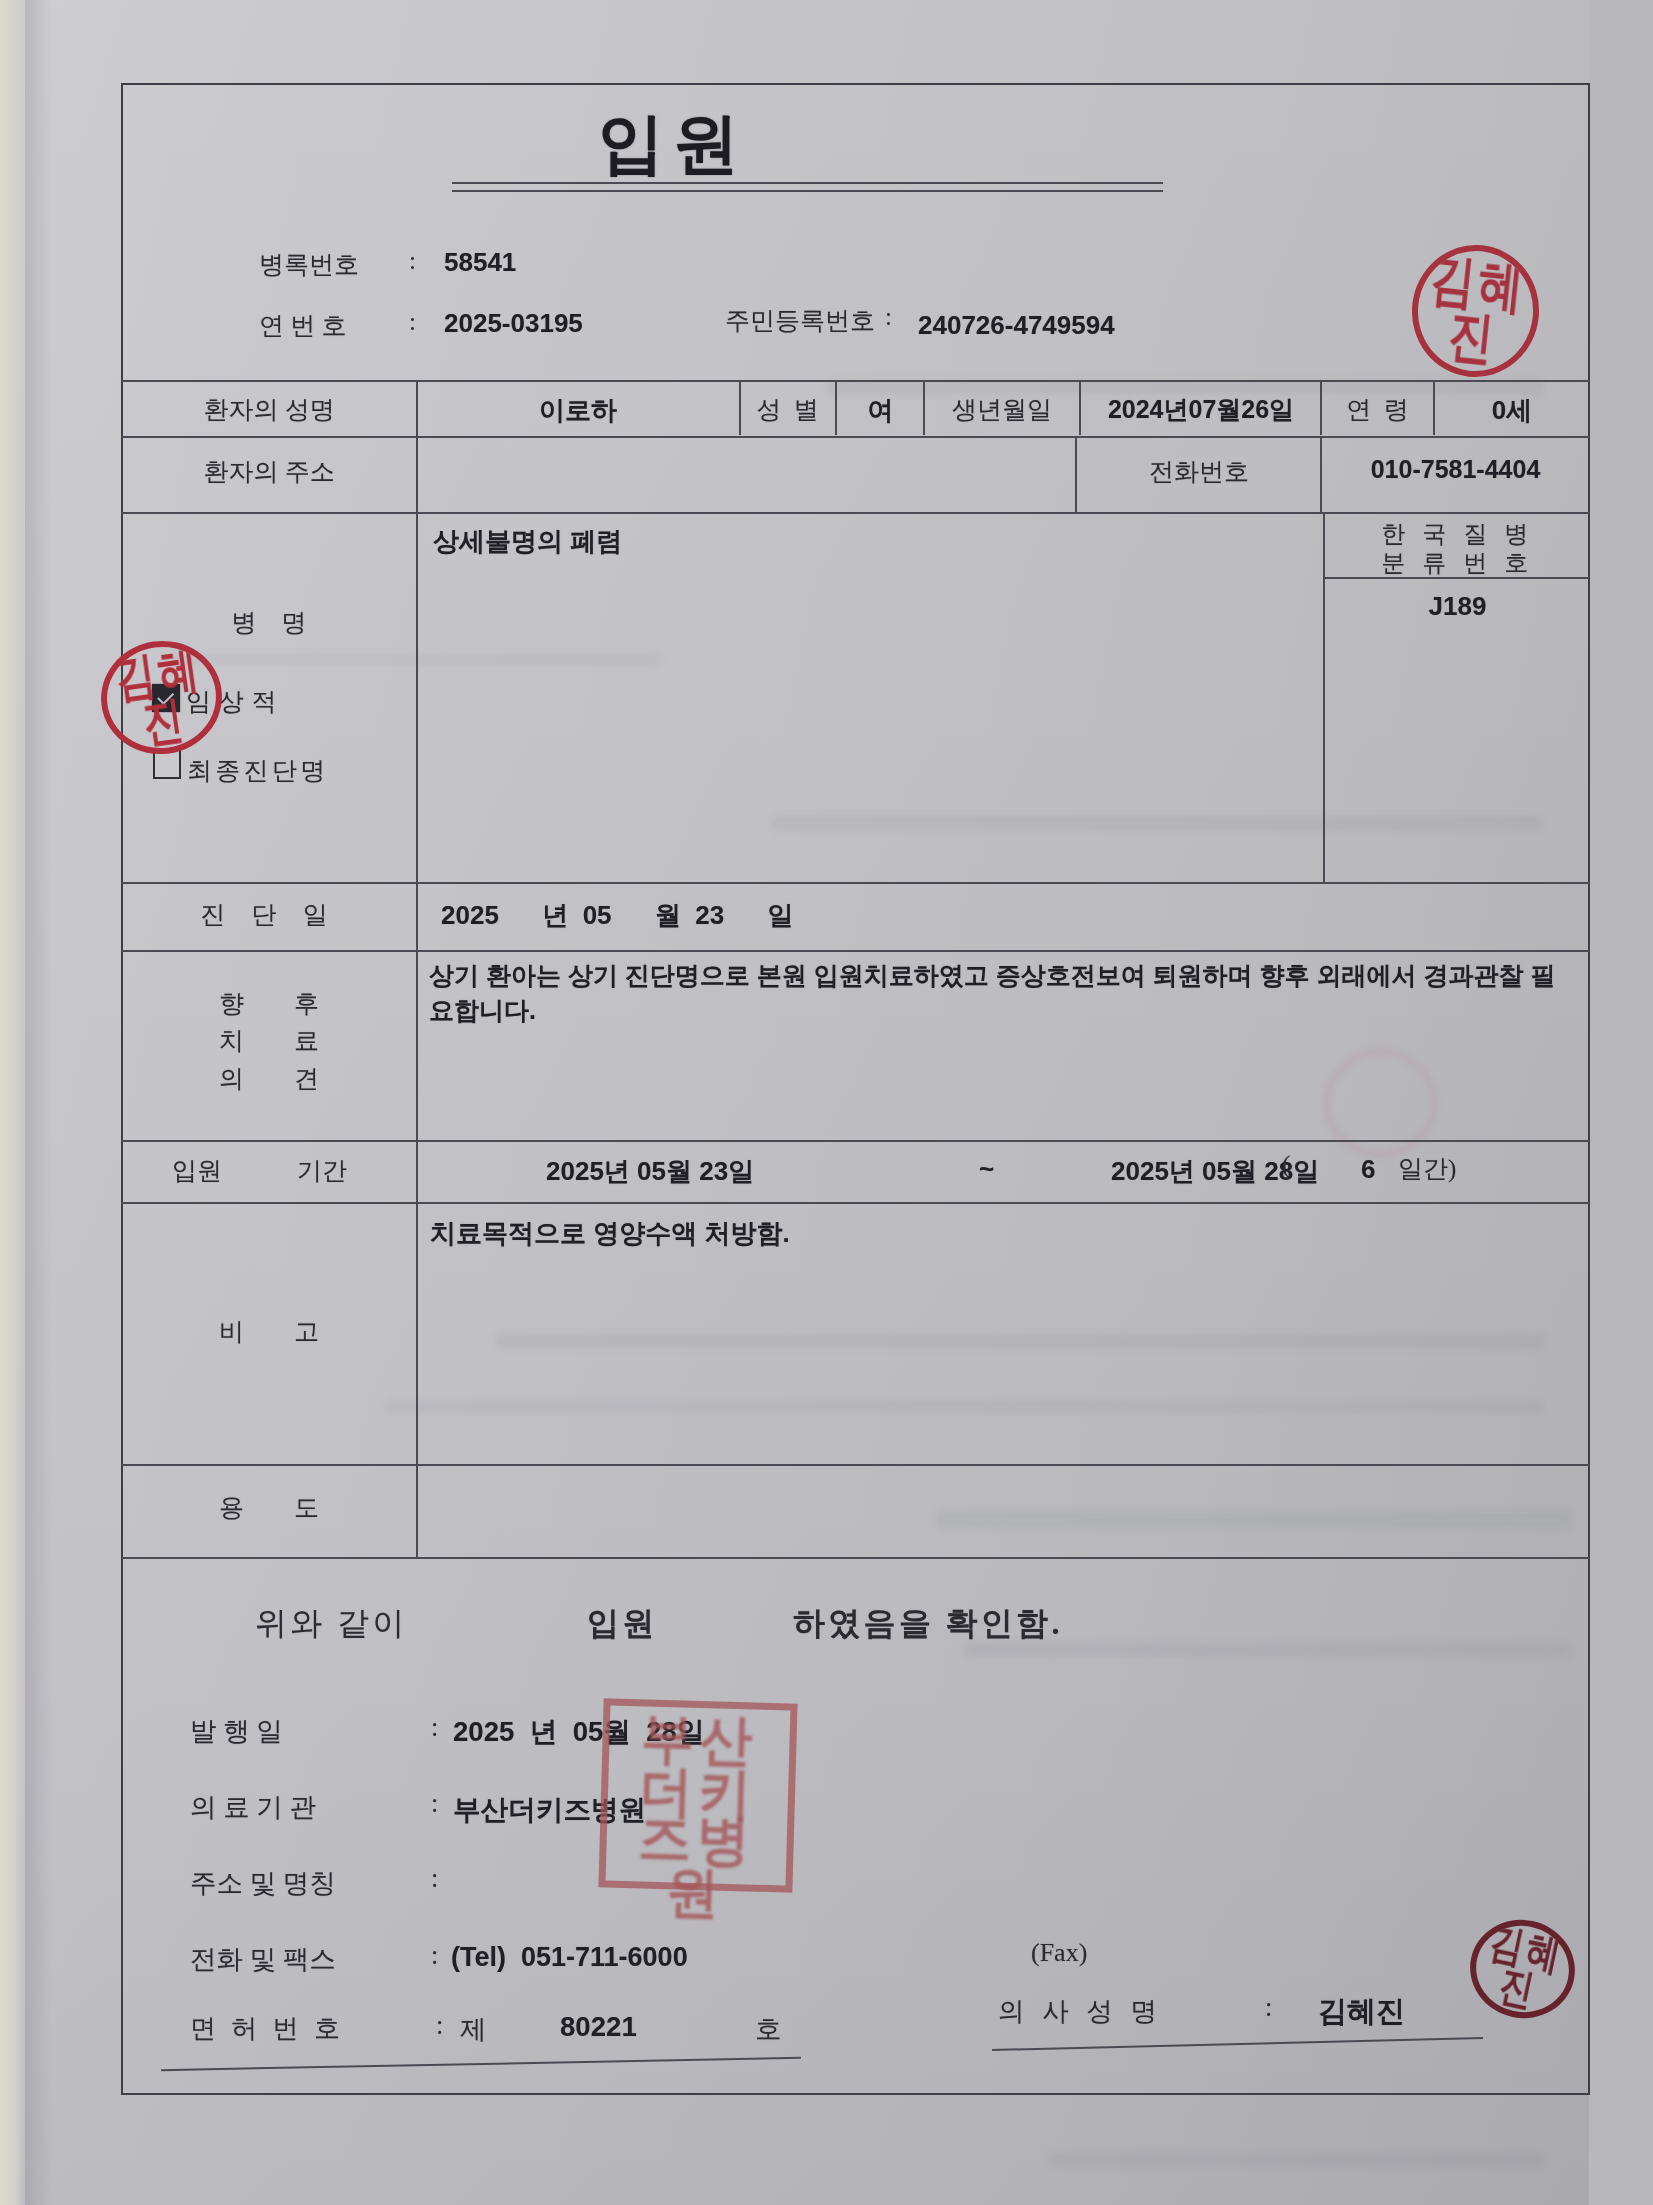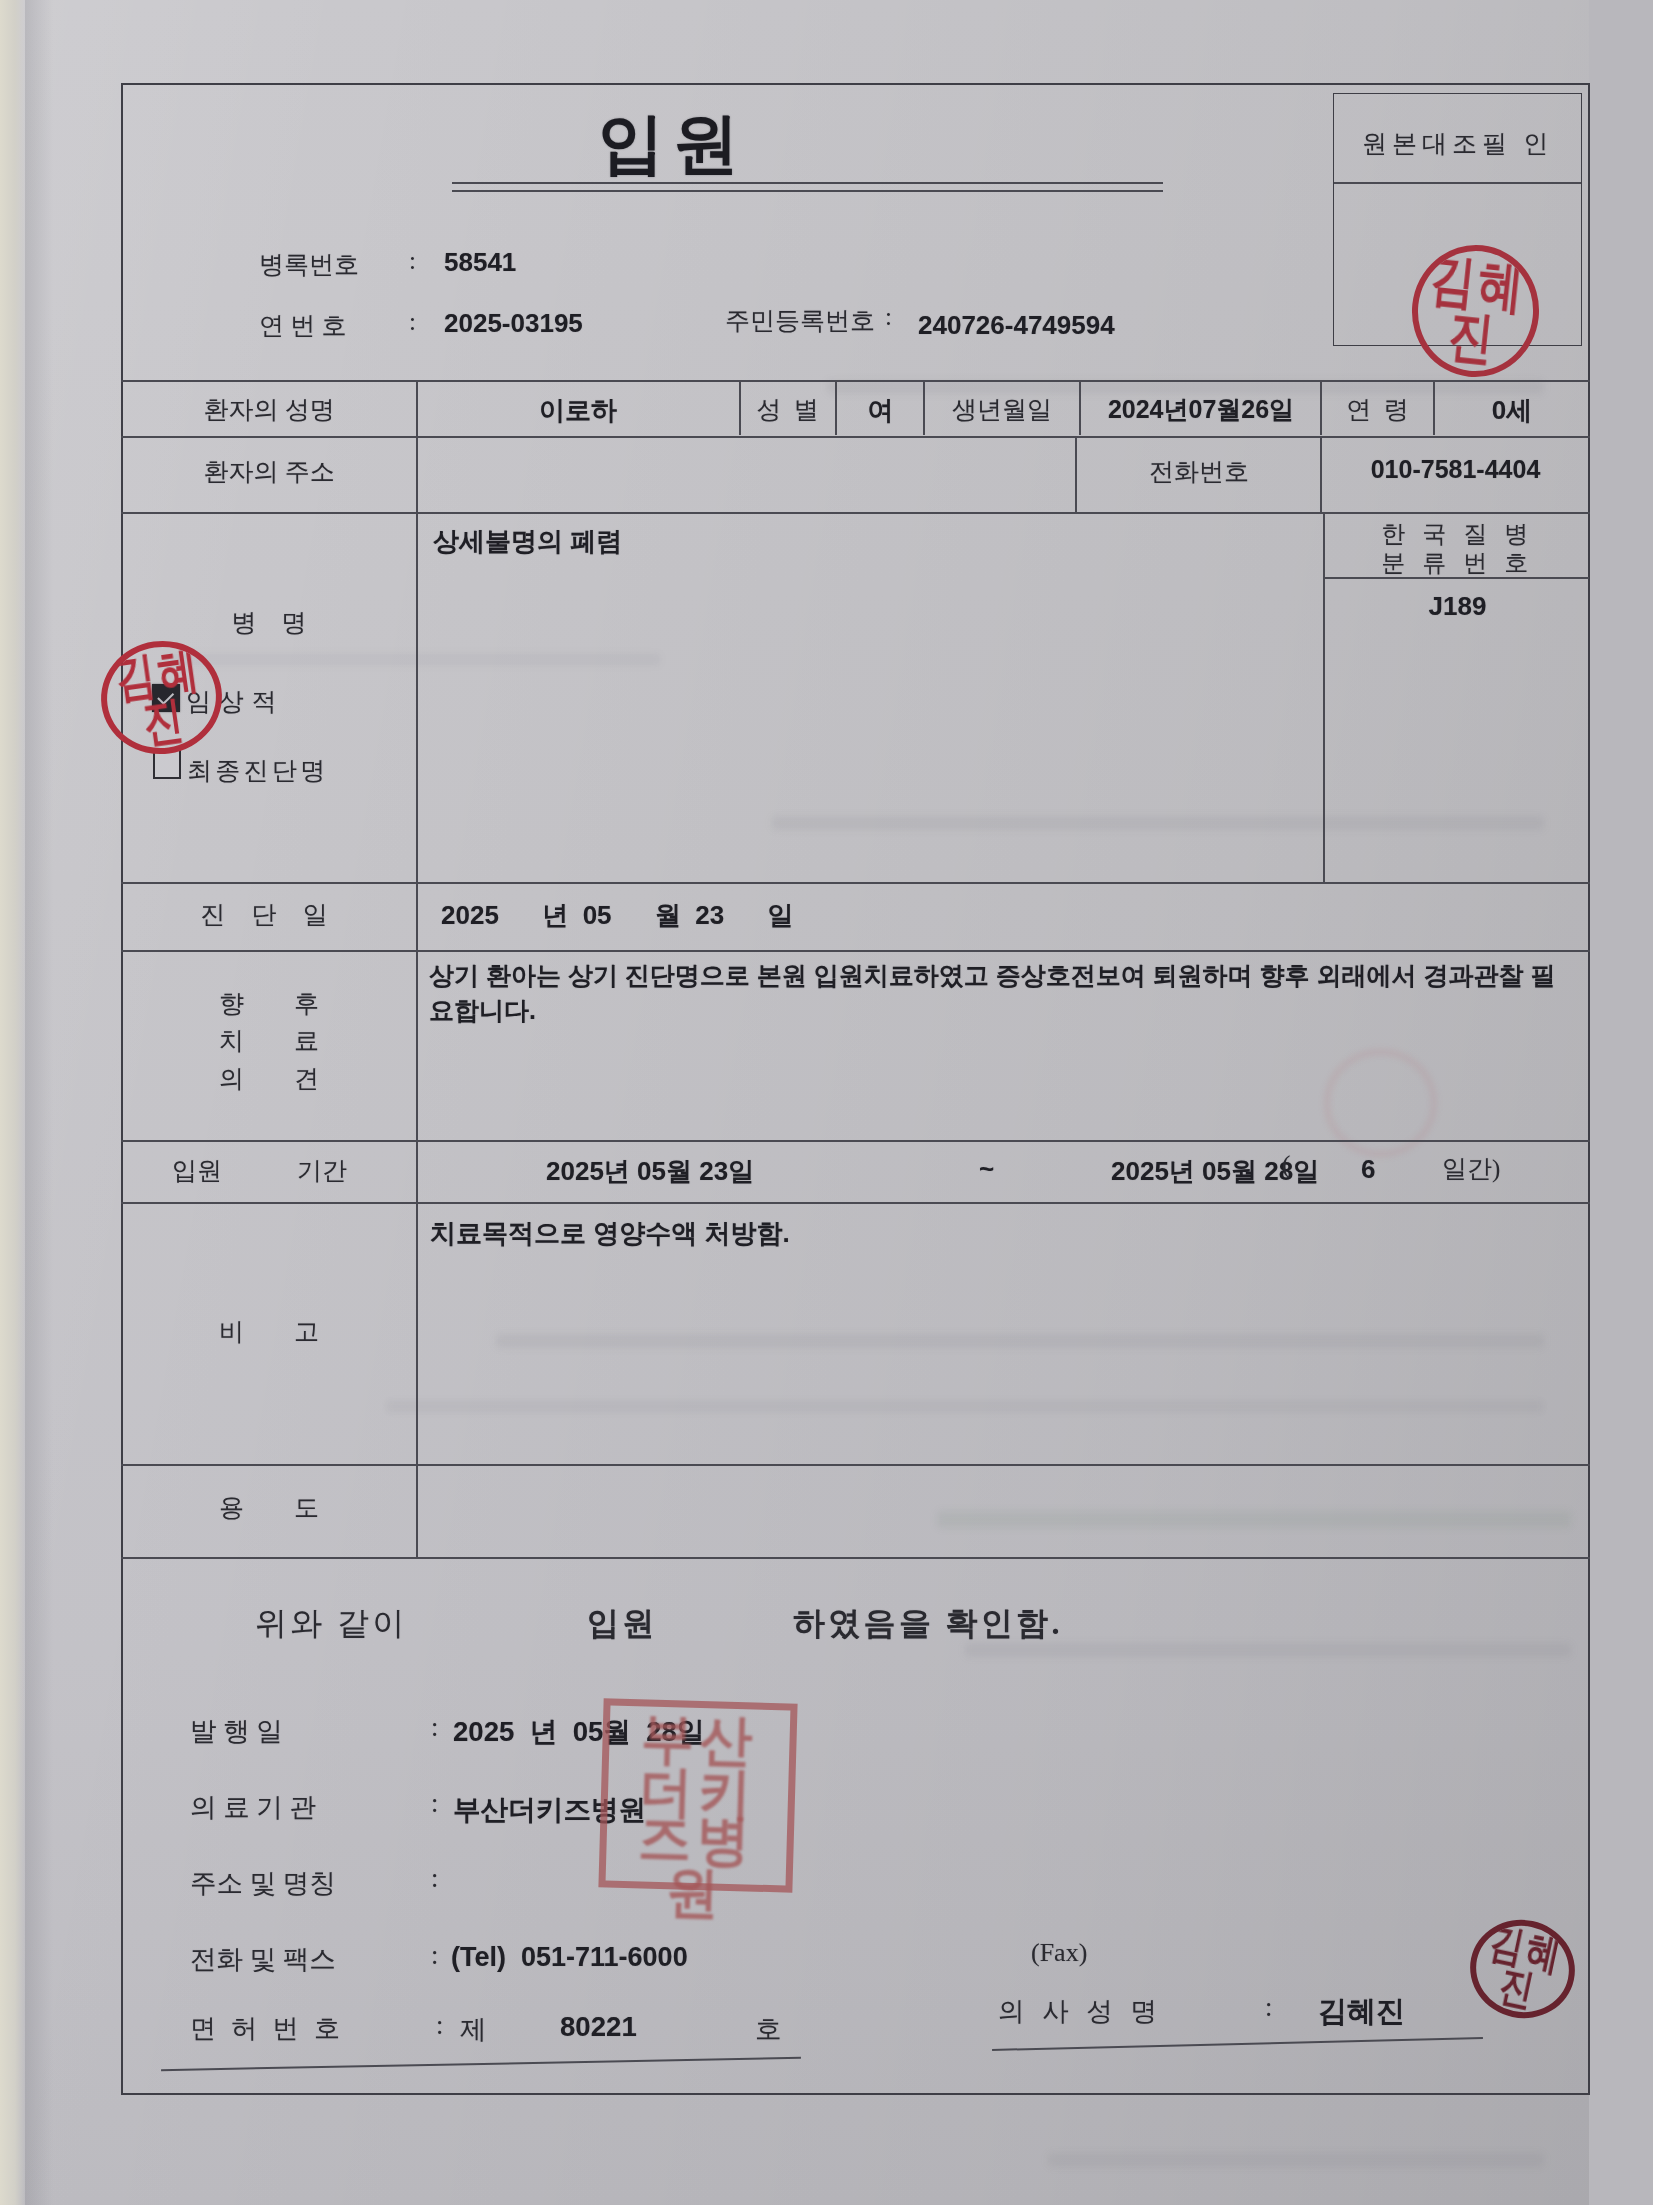--- a/index.html
+++ b/index.html
@@ -75,24 +75,20 @@
   <div class="ghost" style="left:965px;top:1643px;width:606px;height:14.3px"></div>
   <div class="ghost" style="left:1048px;top:2153px;width:496px;height:14.3px"></div>
   <div class="ghost-ring" style="left:1323px;top:1048px;width:99px;height:94px"></div>
 
   <div class="doc-border"></div>
 
   <div class="abs title-word" style="left:598px;top:99px">입원</div>
   <div class="ln" style="left:452px;top:182px;width:711px;height:2.2px"></div>
   <div class="ln" style="left:452px;top:190px;width:711px;height:1.7px"></div>
 
-  <div class="vbox">
-    <div class="vbox-label serif">원본대조필  인</div>
-    <div class="vbox-divider"></div>
-  </div>
   <div class="seal-round" style="left:1412px;top:245px;width:127px;height:132px;border:6px solid #a5323e;transform:rotate(6deg)">
     <div class="seal-glyph" style="color:#a5323e;font-size:45px;width:99px">김혜진</div>
   </div>
 
   <div class="abs serif lab" style="left:259px;top:248px">병록번호</div>
   <div class="abs serif lab" style="left:409px;top:247px">:</div>
   <div class="abs sans val" style="left:444px;top:247px">58541</div>
 
   <div class="abs serif lab" style="left:259px;top:309px">연 번 호</div>
   <div class="abs serif lab" style="left:409px;top:308px">:</div>
@@ -159,21 +155,21 @@
   <div class="abs serif lab ctr pre" style="left:122px;top:1024px;width:294px">치        료</div>
   <div class="abs serif lab ctr pre" style="left:122px;top:1062px;width:294px">의        견</div>
   <div class="abs sans" style="left:429px;top:958px;width:1149px;font-size:25px;line-height:35px">상기 환아는 상기 진단명으로 본원 입원치료하였고 증상호전보여 퇴원하며 향후 외래에서 경과관찰 필요합니다.</div>
 
   <div class="abs serif lab pre" style="left:172px;top:1154px">입원            기간</div>
   <div class="abs sans val" style="left:546px;top:1154px">2025년 05월 23일</div>
   <div class="abs sans val" style="left:979px;top:1154px">~</div>
   <div class="abs sans val" style="left:1111px;top:1154px">2025년 05월 28일</div>
   <div class="abs serif lab" style="left:1282px;top:1151px">(</div>
   <div class="abs sans val" style="left:1361px;top:1154px">6</div>
-  <div class="abs serif lab" style="left:1442px;top:1152px">일간)</div>
+  <div class="abs serif lab" style="left:1398px;top:1152px">일간)</div>
 
   <div class="abs serif lab ctr pre" style="left:122px;top:1315px;width:294px">비        고</div>
   <div class="abs sans val" style="left:430px;top:1216px">치료목적으로 영양수액 처방함.</div>
 
   <div class="abs serif lab ctr pre" style="left:122px;top:1491px;width:294px">용        도</div>
 
   <div class="abs serif" style="left:255px;top:1602px;font-size:32px;font-weight:400;letter-spacing:3.3px">위와 같이</div>
   <div class="abs serif" style="left:587px;top:1602px;font-size:32px;font-weight:600;letter-spacing:3.3px">입원</div>
   <div class="abs serif" style="left:793px;top:1602px;font-size:32px;font-weight:600;letter-spacing:3.3px">하였음을 확인함.</div>
 

